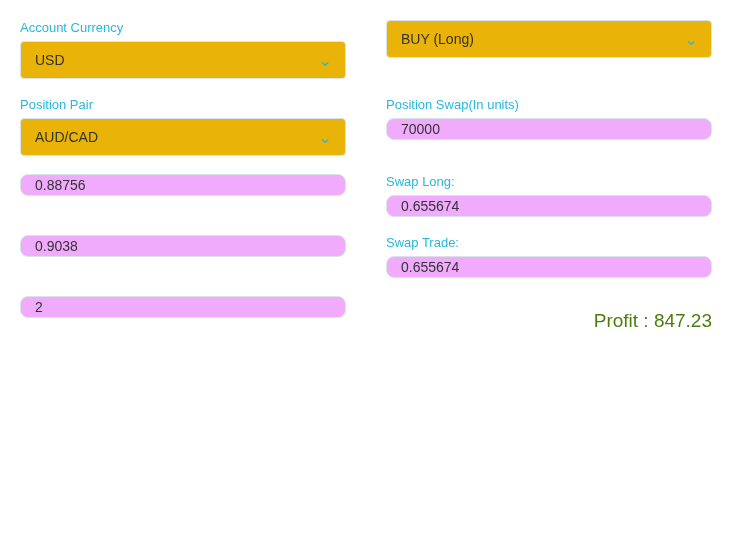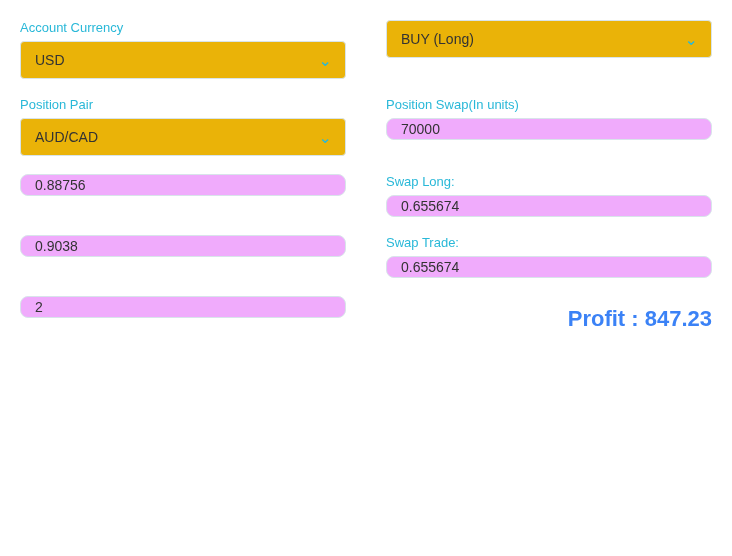--- a/index.html
+++ b/index.html
@@ -86,23 +86,23 @@
 
     .profit-row {
       grid-column: 2;
       display: flex;
       align-items: flex-end;
       justify-content: flex-end;
       padding-bottom: 4px;
     }
 
     .profit-text {
-      font-size: 22px;
-      font-weight: bold;
-      color: #3b82f6;
+      font-size: 19px;
+      font-weight: normal;
+      color: #4d7c0f;
     }
   </style>
 </head>
 <body>
 
 <div class="form-grid">
 
   <div class="field-group left-col">
     <label class="field-label">Account Currency</label>
     <div class="select-wrapper">

